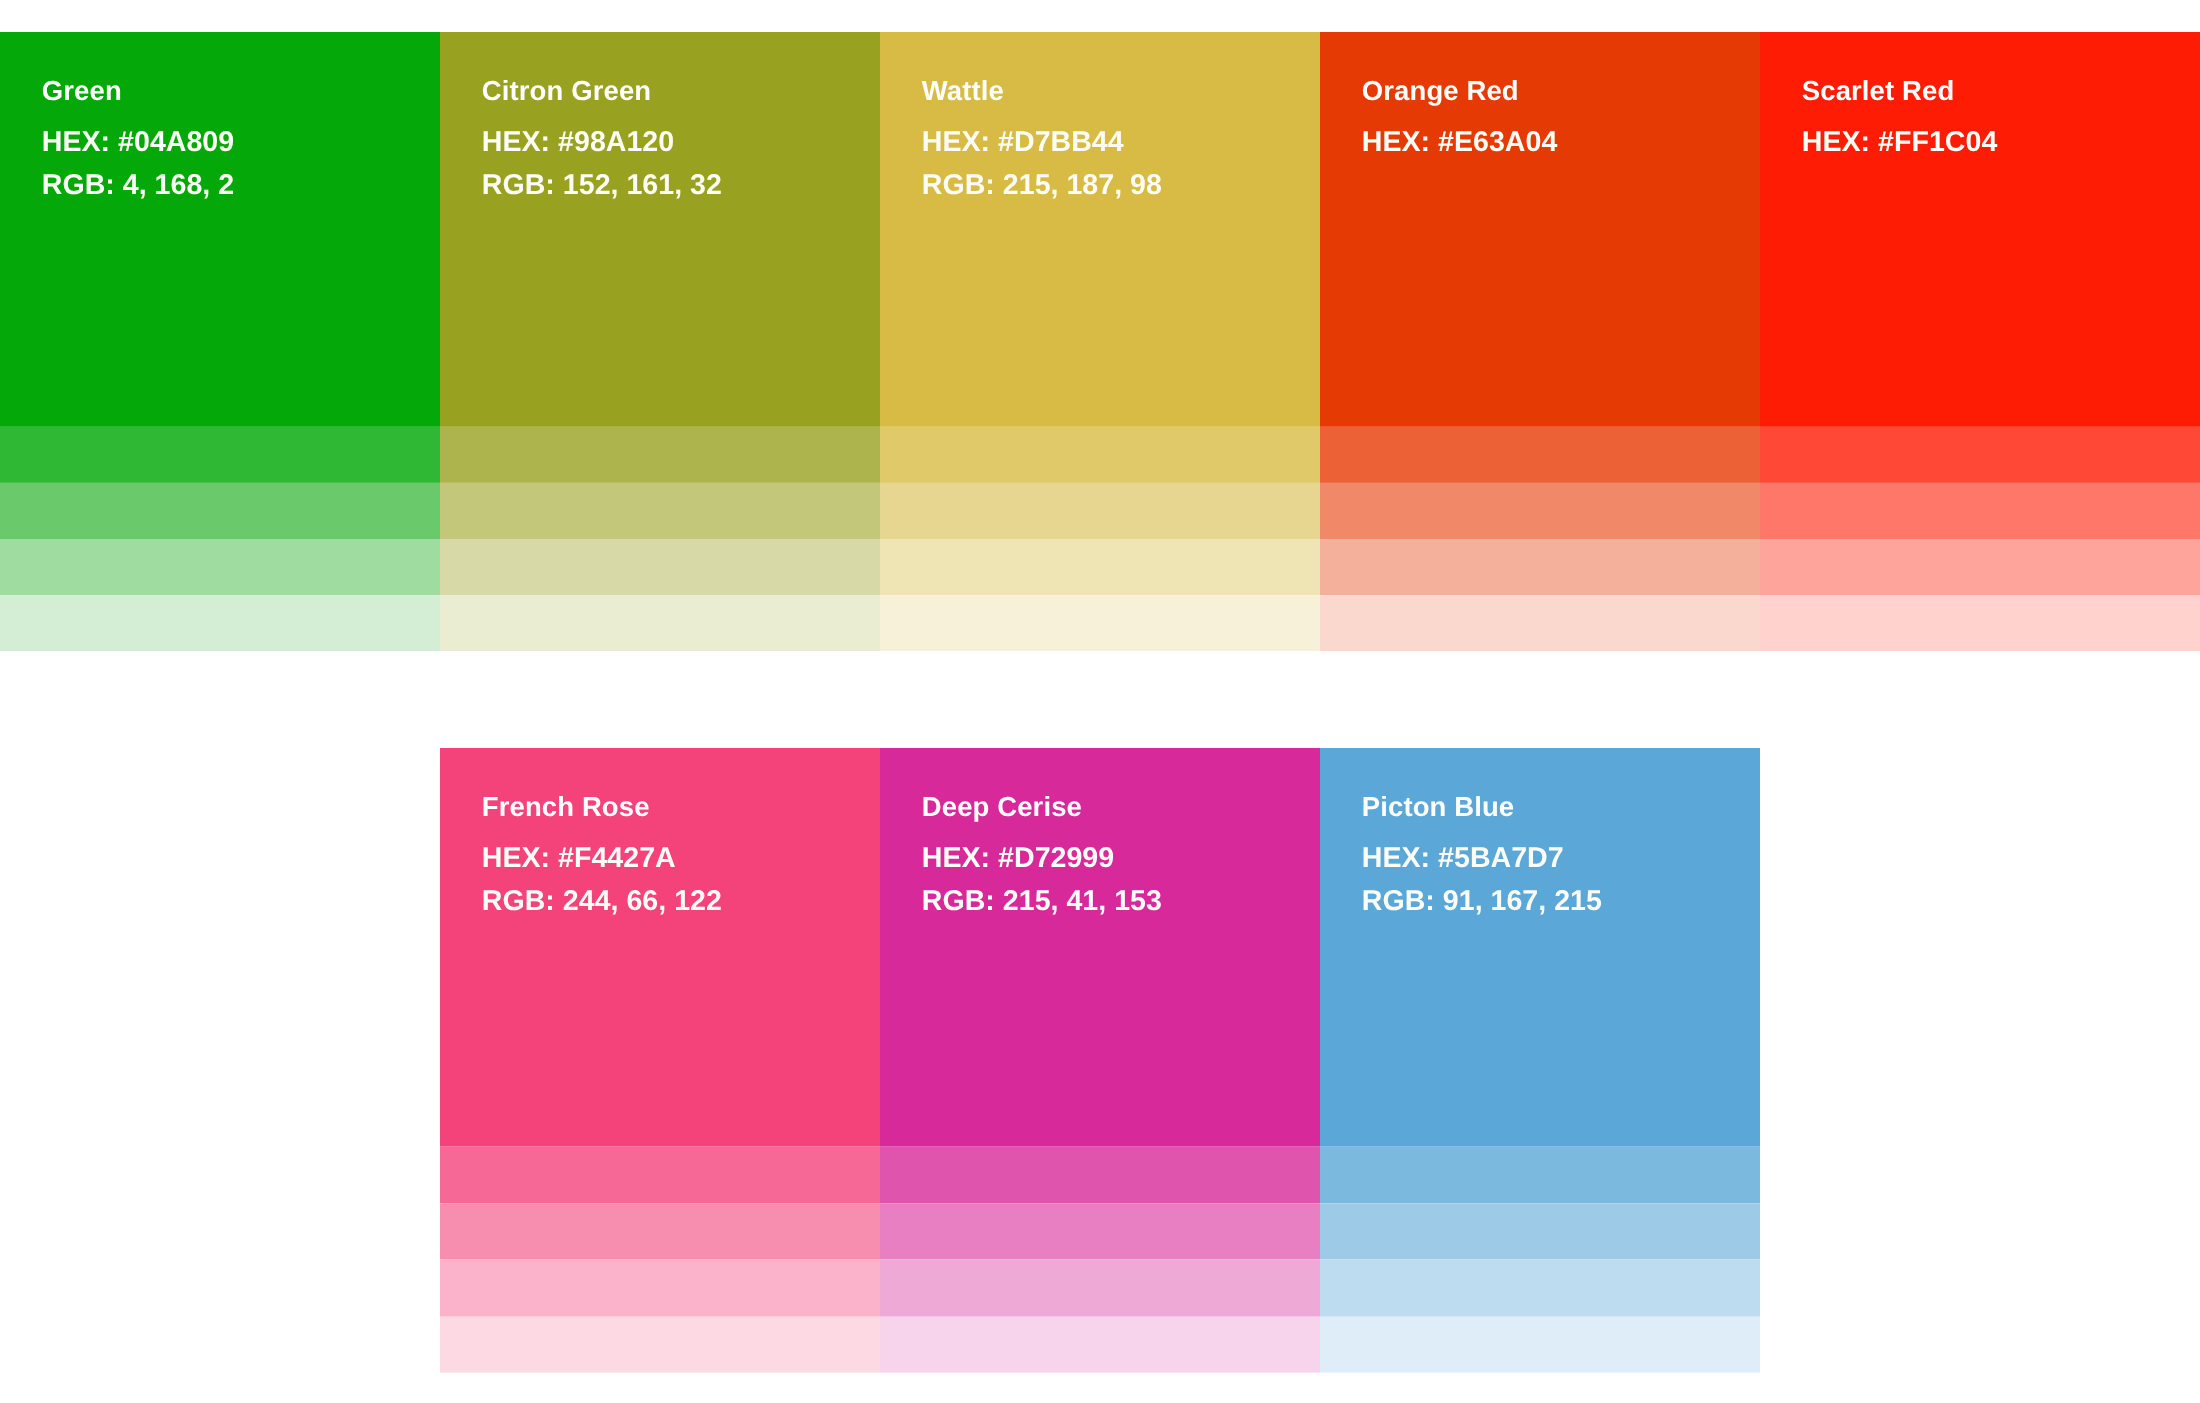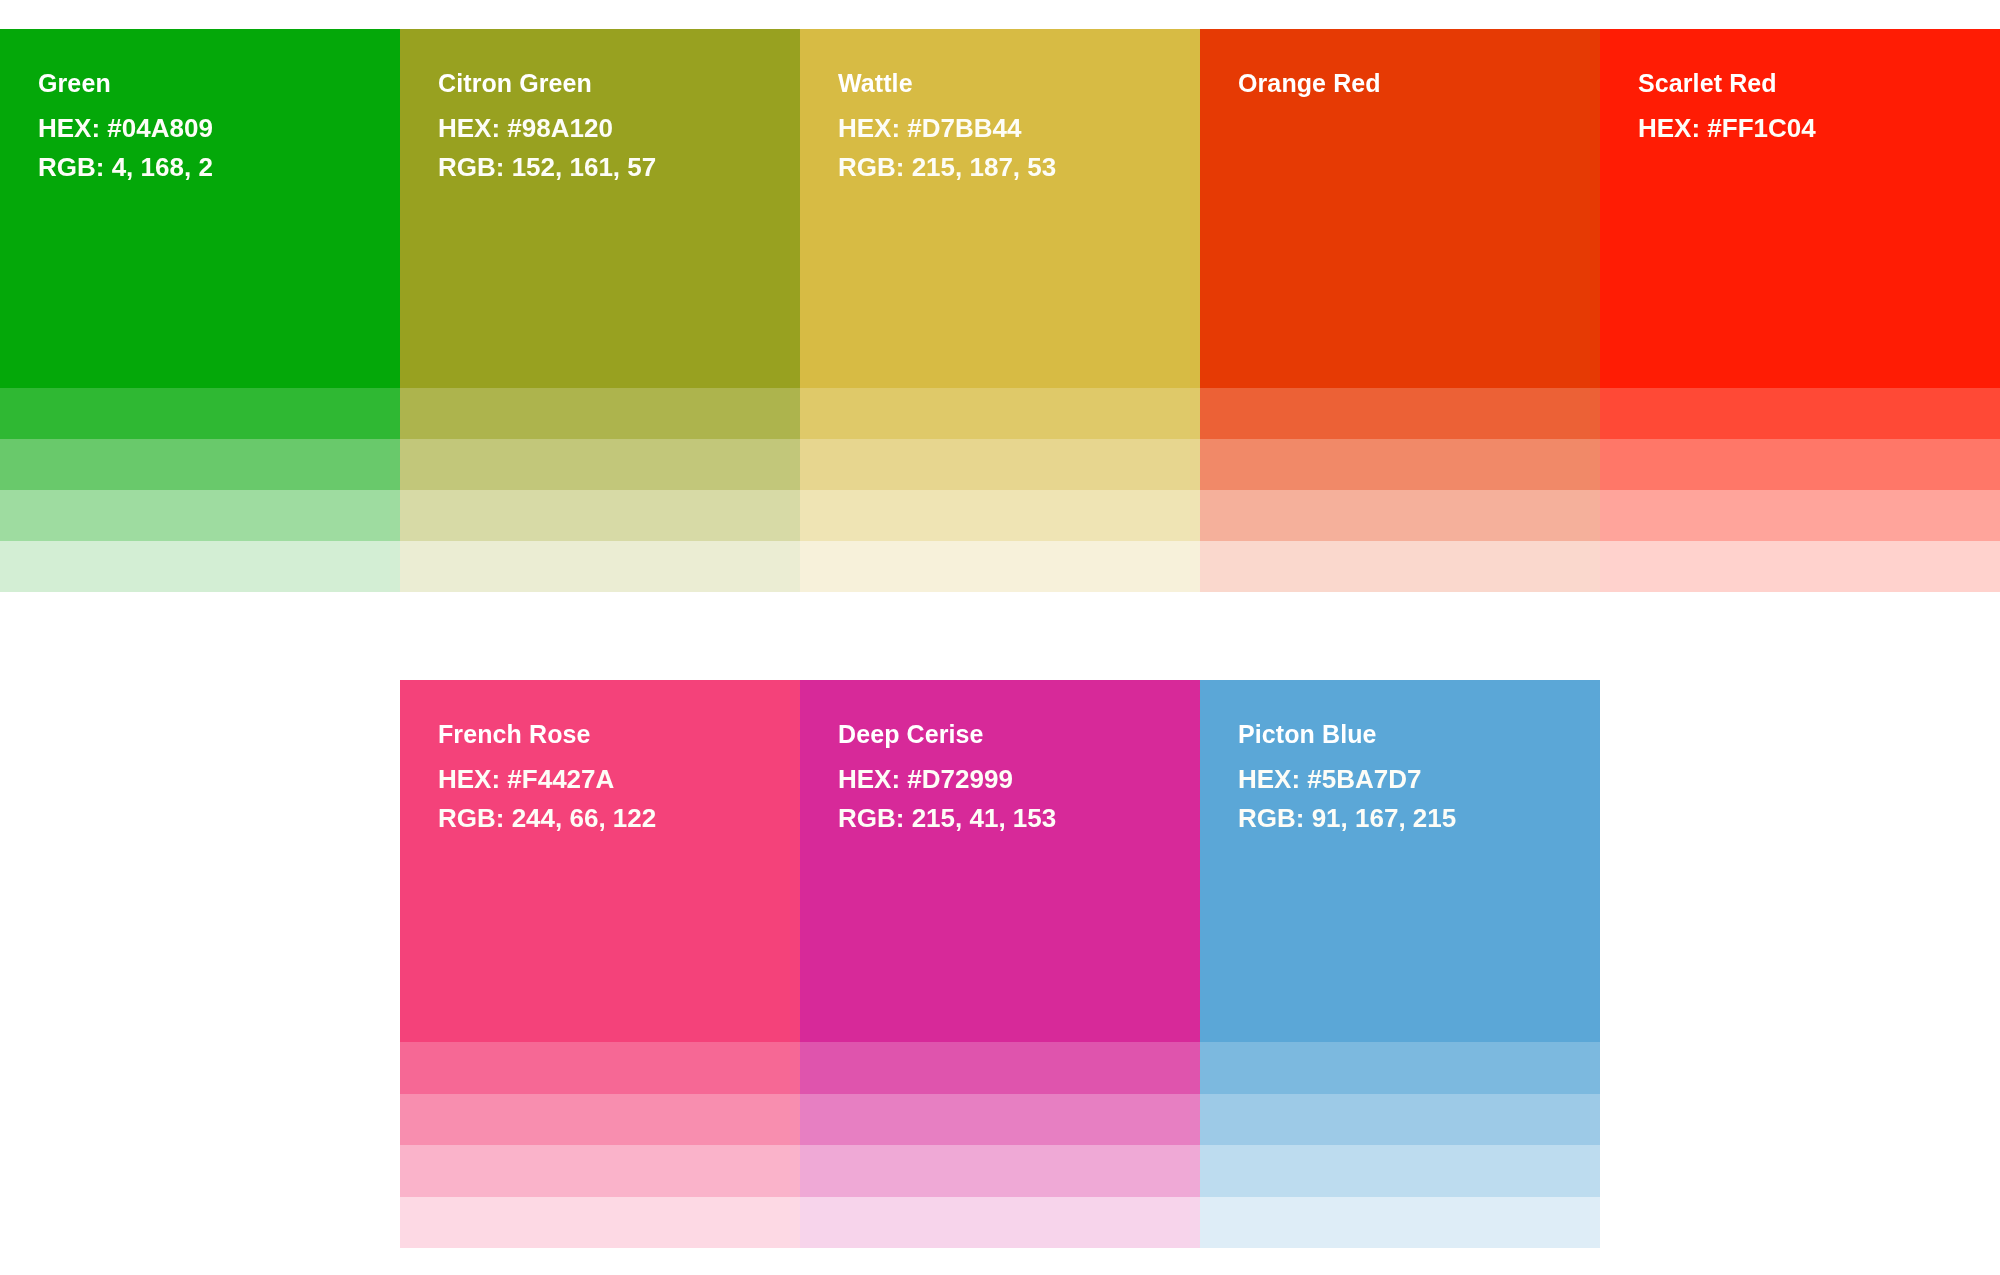--- a/index.html
+++ b/index.html
@@ -110,45 +110,46 @@
           <div class="tint-band" style="background-color: rgb(47, 184, 51);"></div>
           <div class="tint-band" style="background-color: rgb(105, 201, 107);"></div>
           <div class="tint-band" style="background-color: rgb(158, 220, 160);"></div>
           <div class="tint-band" style="background-color: rgb(211, 238, 212);"></div>
         </div>
       </div>
       <div class="swatch-column">
         <div class="swatch-main" style="background-color: rgb(152, 161, 32);">
           <div class="swatch-name">Citron Green</div>
           <div class="swatch-hex">HEX: #98A120</div>
-          <div class="swatch-rgb">RGB: 152, 161, 57</div>
+          <div class="swatch-rgb">RGB: 152, 161, 32</div>
         </div>
         <div class="tint-stack">
           <div class="tint-band" style="background-color: rgb(173, 180, 77);"></div>
           <div class="tint-band" style="background-color: rgb(194, 199, 122);"></div>
           <div class="tint-band" style="background-color: rgb(215, 218, 166);"></div>
           <div class="tint-band" style="background-color: rgb(235, 237, 211);"></div>
         </div>
       </div>
       <div class="swatch-column">
         <div class="swatch-main" style="background-color: rgb(215, 187, 68);">
           <div class="swatch-name">Wattle</div>
           <div class="swatch-hex">HEX: #D7BB44</div>
-          <div class="swatch-rgb">RGB: 215, 187, 53</div>
+          <div class="swatch-rgb">RGB: 215, 187, 98</div>
         </div>
         <div class="tint-stack">
           <div class="tint-band" style="background-color: rgb(223, 201, 105);"></div>
           <div class="tint-band" style="background-color: rgb(231, 214, 143);"></div>
           <div class="tint-band" style="background-color: rgb(239, 228, 180);"></div>
           <div class="tint-band" style="background-color: rgb(247, 241, 218);"></div>
         </div>
       </div>
       <div class="swatch-column">
         <div class="swatch-main" style="background-color: rgb(230, 58, 4);">
           <div class="swatch-name">Orange Red</div>
+          <div class="swatch-hex">HEX: #E63A04</div>
         </div>
         <div class="tint-stack">
           <div class="tint-band" style="background-color: rgb(236, 97, 54);"></div>
           <div class="tint-band" style="background-color: rgb(241, 137, 104);"></div>
           <div class="tint-band" style="background-color: rgb(245, 176, 155);"></div>
           <div class="tint-band" style="background-color: rgb(250, 216, 205);"></div>
         </div>
       </div>
       <div class="swatch-column">
         <div class="swatch-main" style="background-color: rgb(255, 28, 4);">

